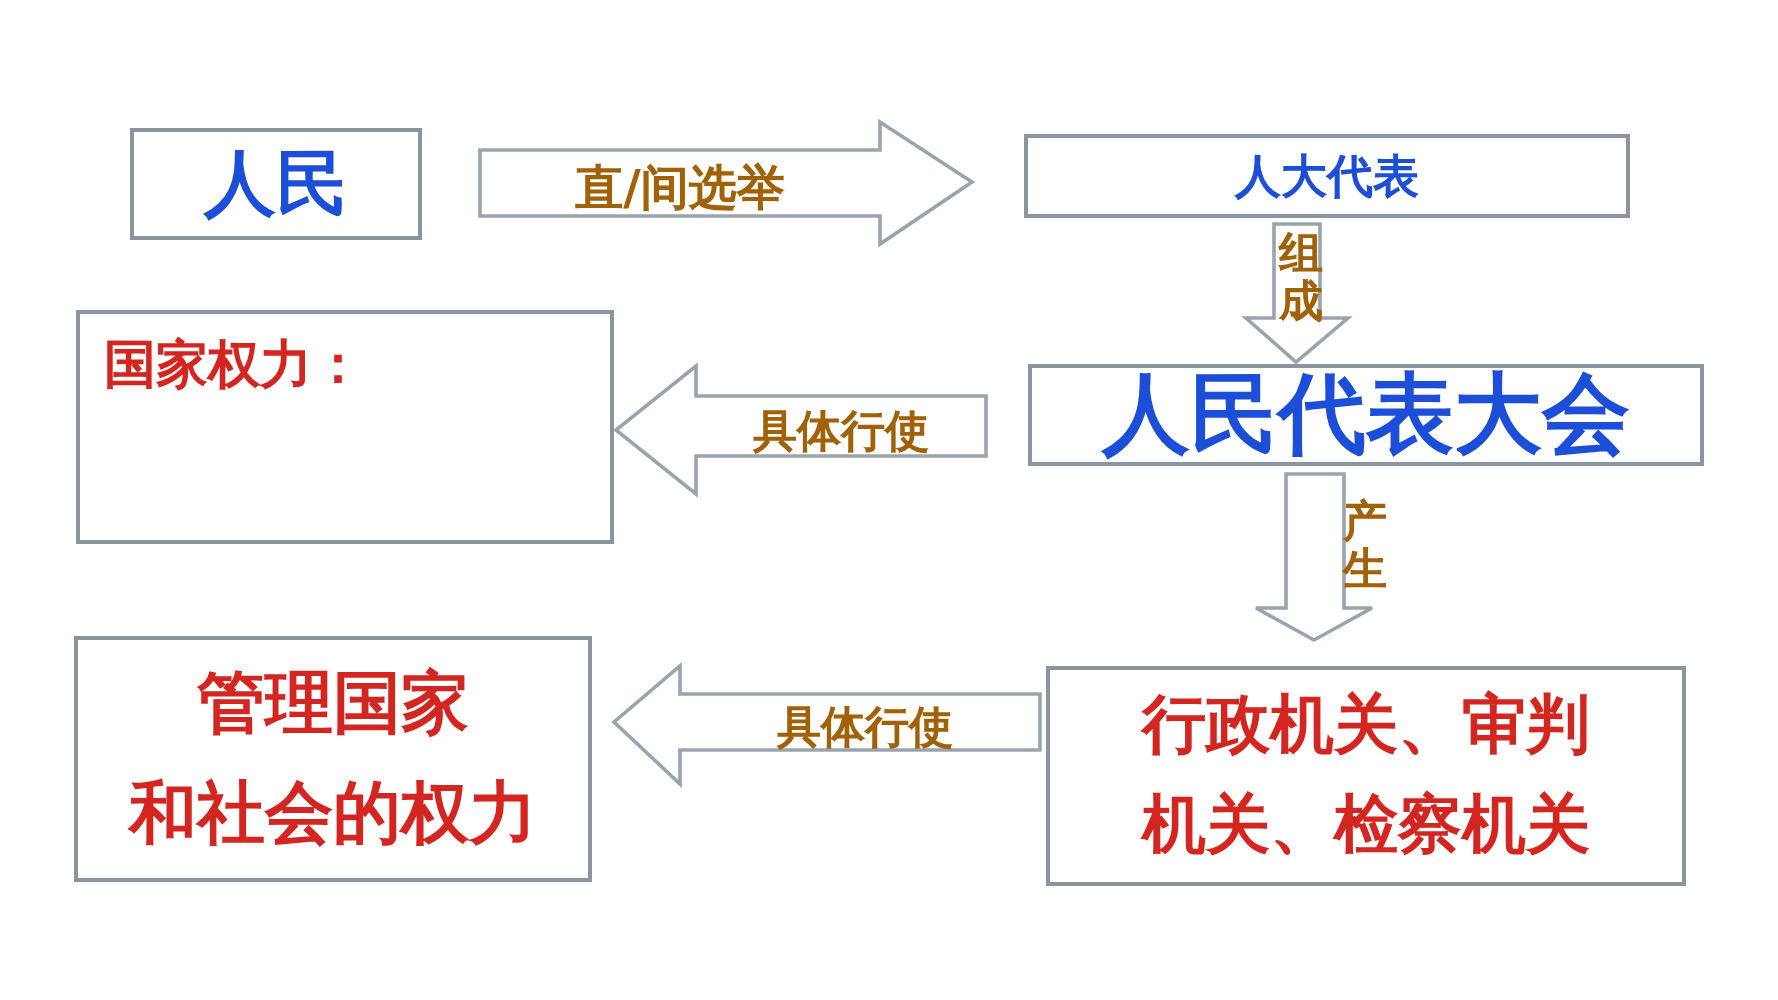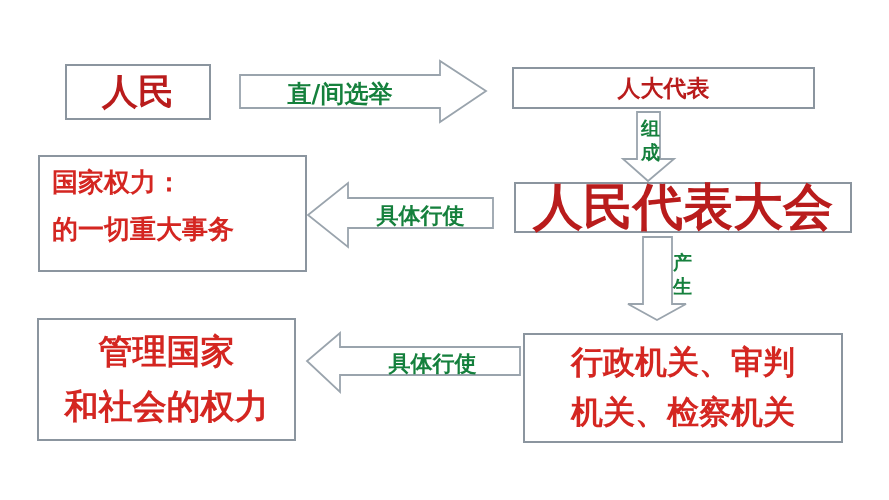--- a/index.html
+++ b/index.html
@@ -22,38 +22,38 @@
     position: absolute;
     background: #ffffff;
     border: 2px solid #8b959f;
     box-sizing: border-box;
     z-index: 2;
     display: flex;
     align-items: center;
     justify-content: center;
     text-align: center;
   }
-  .black-text { color: #b91c1c; }
+  .black-text { color: #1d4ed8; }
   .red-text   { color: #d42621; }
   .blue-label {
     position: absolute;
     z-index: 3;
-    color: #15803d;
+    color: #a16207;
     text-align: center;
   }
   .v-label {
     width: 27px;
     word-break: break-all;
     line-height: 24px;
-    font-size: 19px;
+    font-size: 22px;
     text-align: center;
   }
   .box-people   { left: 65px;  top: 64px;  width: 146px; height: 56px; font-size: 36px; }
   .box-deputies { left: 512px; top: 67px;  width: 303px; height: 42px; font-size: 23px; }
-  .box-congress { left: 514px; top: 182px; width: 338px; height: 51px; font-size: 50px; }
+  .box-congress { left: 514px; top: 182px; width: 338px; height: 51px; font-size: 44px; }
   .box-state-power {
     left: 38px; top: 155px; width: 269px; height: 117px;
     flex-direction: column;
     align-items: flex-start;
     justify-content: flex-start;
     padding: 8px 12px;
     text-align: right;
     font-size: 26px;
   }
   .box-state-power .sp-title { margin-bottom: 14px; }
@@ -96,21 +96,20 @@
   <div class="box box-deputies black-text">
     <span>人大代表</span>
   </div>
 
   <div class="box box-congress black-text">
     <span>人民代表大会</span>
   </div>
 
   <div class="box box-state-power red-text">
     <div class="sp-title">国家权力：</div>
-    <div class="sp-line">的一切重大事务</div>
   </div>
 
   <div class="box box-organs red-text">
     <div>行政机关、审判</div>
     <div>机关、检察机关</div>
   </div>
 
   <div class="box box-manage red-text">
     <div>管理国家</div>
     <div>和社会的权力</div>

